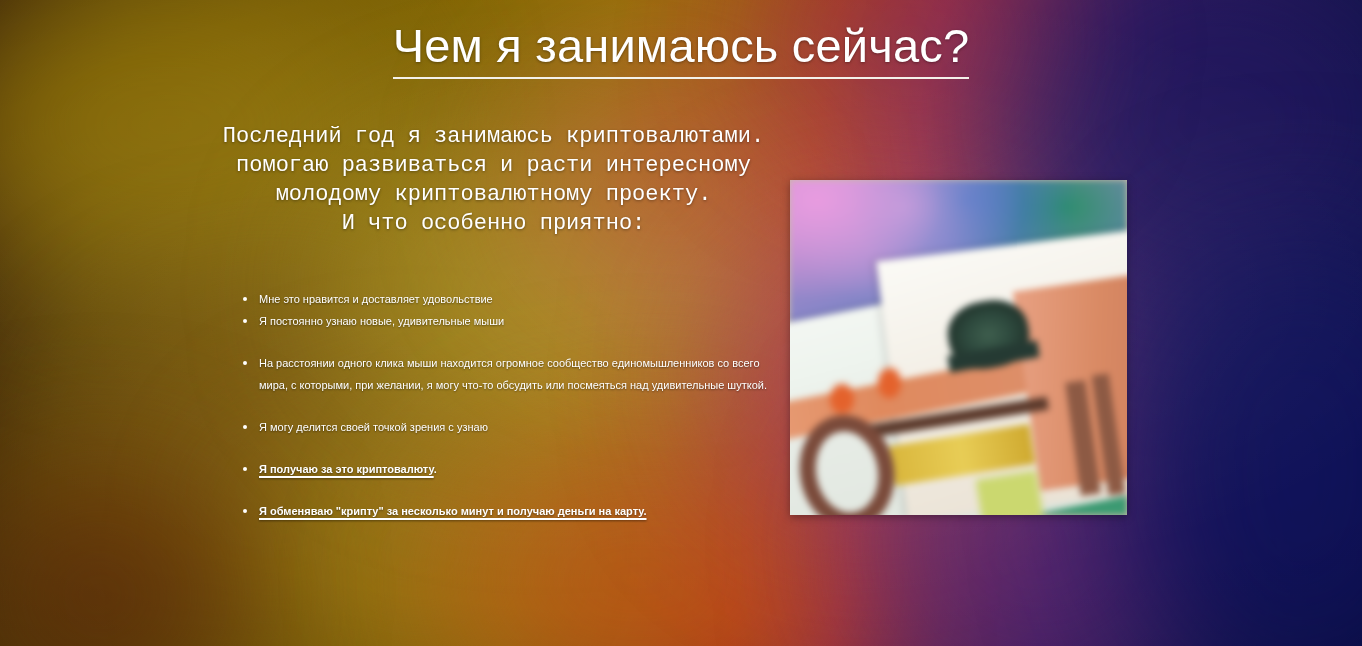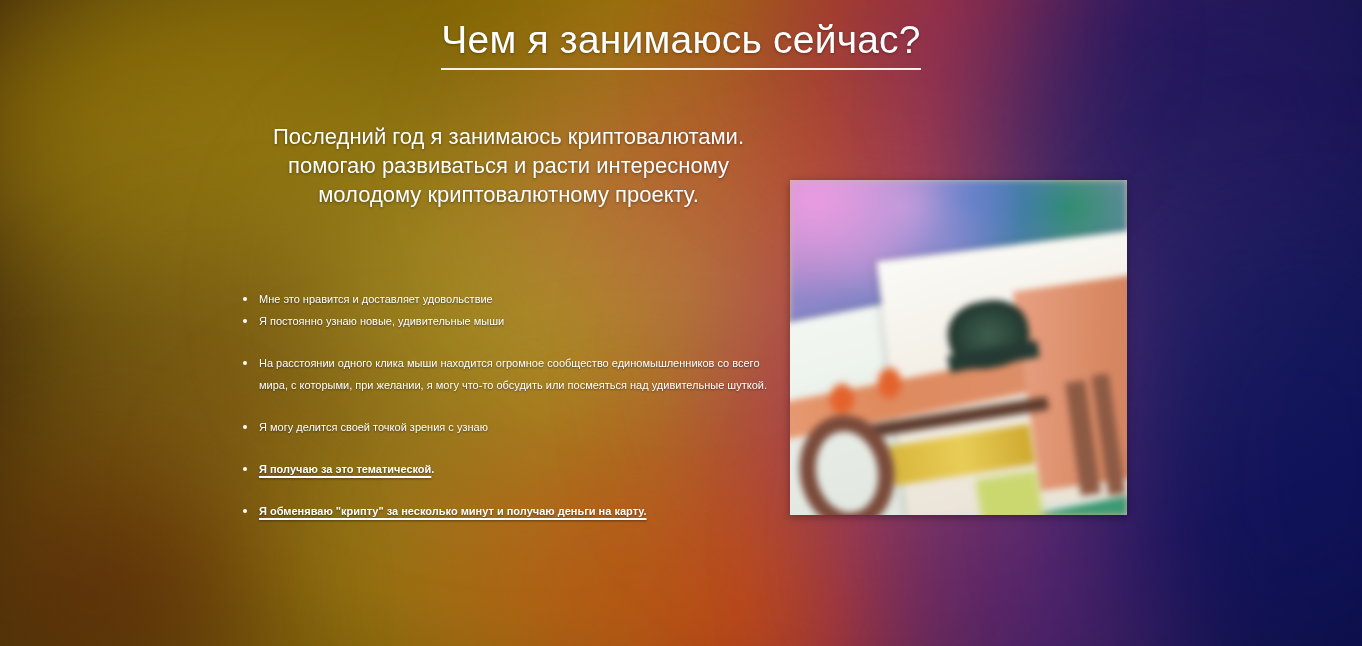--- a/index.html
+++ b/index.html
@@ -62,37 +62,38 @@
       rgba(255,255,255,.10) 0%, rgba(255,255,255,0) 45%,
       rgba(0,0,0,.30) 100%);
   }
 
   
   #slide { position:absolute; inset:0; z-index:2; }
 
   .title {
     position:absolute; left:0; right:0; top:18px;
     text-align:center;
-    font-size:39px; font-weight:400; letter-spacing:.2px;
+    font-size:47px; font-weight:400; letter-spacing:.2px;
     color:#ffffff;
     text-shadow:0 1px 3px rgba(0,0,0,.35);
   }
   .title span.u {
     display:inline-block;
     border-bottom:2px solid #f4f1ea;
     padding-bottom:7px;
     line-height:1.05;
   }
 
   .lead {
-    position:absolute; left:229px; top:122px; width:559px;
+    position:absolute; left:214px; top:122px; width:559px;
     text-align:center;
     color:#ffffff;
     font-size:22px; line-height:29px;
     text-shadow:0 1px 3px rgba(0,0,0,.4);
+    font-family:Liberation Mono, monospace;
   }
 
   .bullets {
     position:absolute; left:243px; top:288px; width:545px;
     color:#ffffff;
     font-size:11px; line-height:22px;
     text-shadow:0 1px 2px rgba(0,0,0,.45);
   }
   .bullets .li {
     position:relative;
@@ -244,31 +245,32 @@
 </div>
 
 <div id="slide">
 
   <div class="title"><span class="u">Чем я занимаюсь сейчас?</span></div>
 
   <div class="lead">
     <div>Последний год я занимаюсь криптовалютами.</div>
     <div>помогаю развиваться и расти интересному</div>
     <div>молодому криптовалютному проекту.</div>
+    <div>И что особенно приятно:</div>
   </div>
 
   <div class="bullets">
     <div class="li"><span>Мне это нравится и доставляет удовольствие</span></div>
     <div class="li"><span>Я постоянно узнаю новые, удивительные мыши</span></div>
     <div class="gap-sm"></div>
     <div class="li"><span>На расстоянии одного клика мыши находится огромное сообщество  единомышленников со всего мира, с которыми, при желании, я могу что-то обсудить или посмеяться над удивительные шуткой.</span></div>
     <div class="gap-md"></div>
     <div class="li"><span>Я могу делится своей точкой зрения с узнаю</span></div>
     <div class="gap-md"></div>
-    <div class="li strong"><span class="uline">Я получаю за это тематической</span><span>.</span></div>
+    <div class="li strong"><span class="uline">Я получаю за это криптовалюту</span><span>.</span></div>
     <div class="gap-md"></div>
     <div class="li strong"><span class="uline">Я обменяваю "крипту" за несколько минут и получаю деньги на карту.</span></div>
   </div>
 
   <div class="photo">
     <div class="blurwrap">
       <div class="sky"></div>
       <div class="note-a"></div>
       <div class="note-b"></div>
       <div class="stripe-org1"></div>

